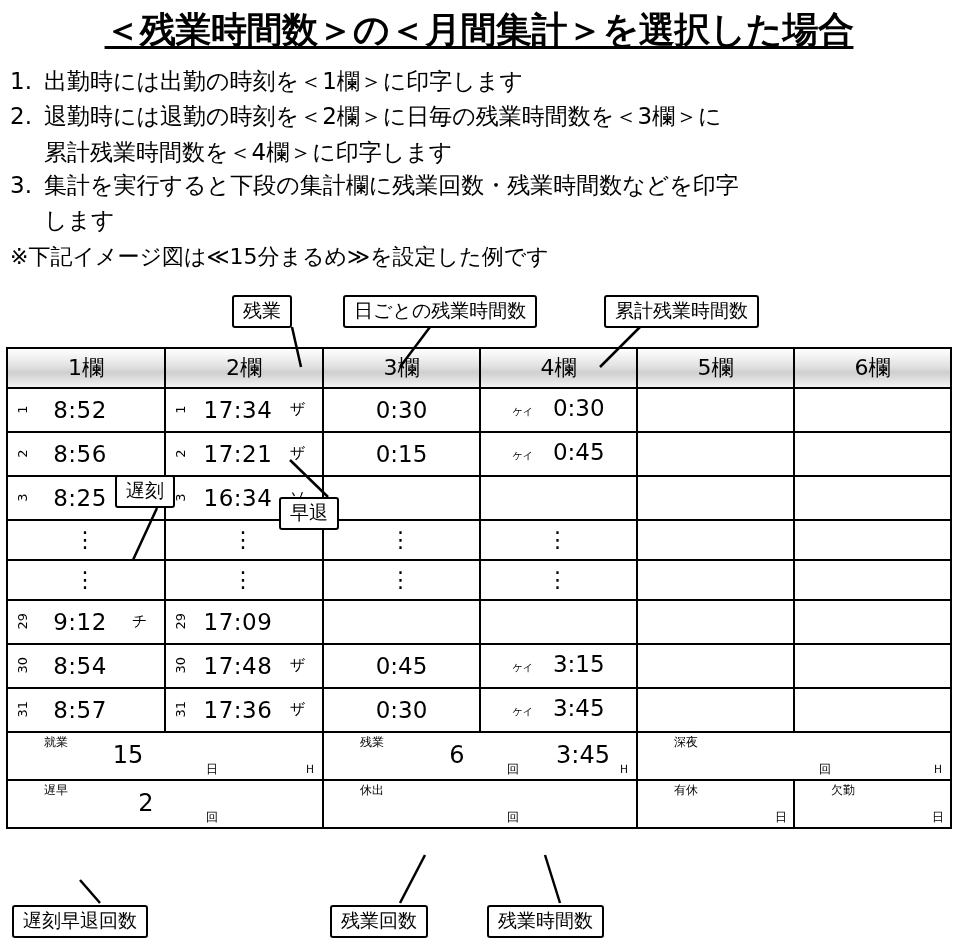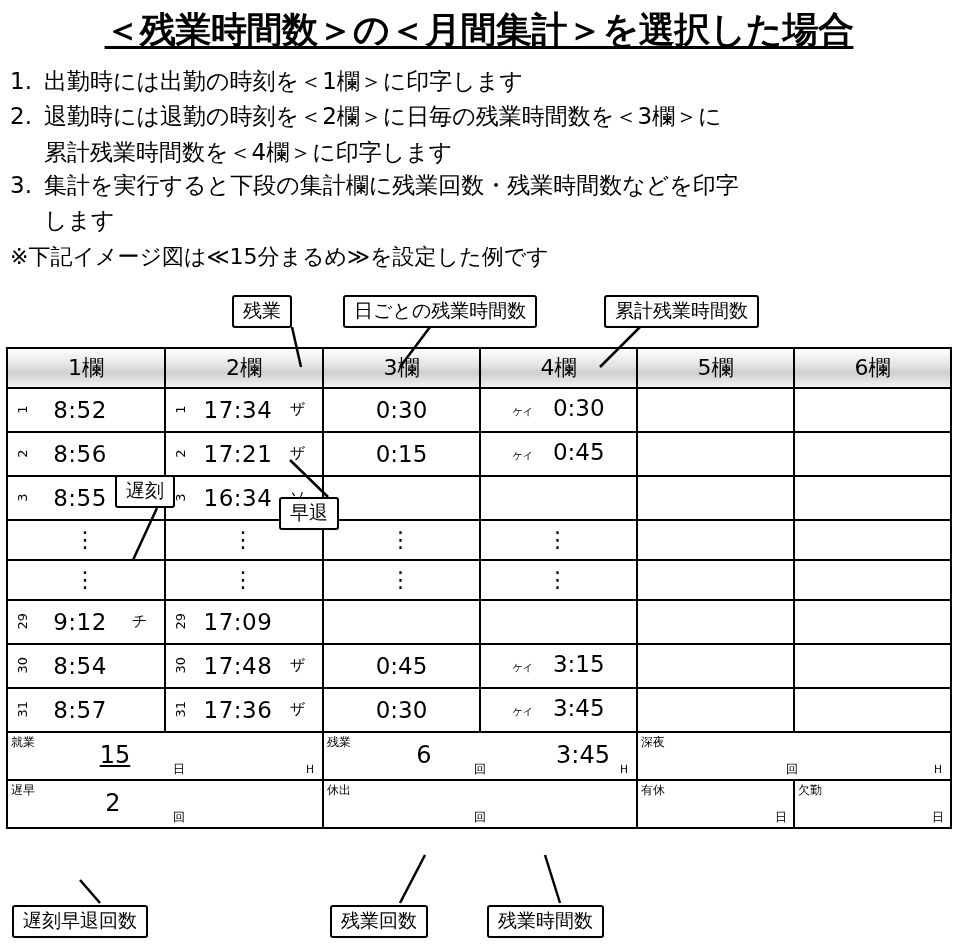--- a/index.html
+++ b/index.html
@@ -172,20 +172,21 @@
   .dotrow td { height: 40px; }
 
   
   .sum td {
     height: 46px;
     vertical-align: top;
   }
   .sumcell {
     position: relative;
     height: 46px;
+    margin-left: 33px;
   }
   .sumlbl {
     position: absolute;
     left: 3px;
     top: 1px;
     font-size: 12px;
   }
   .sumval {
     position: absolute;
     left: 0;
@@ -303,21 +304,21 @@
               <span class="kei"><span class="ksm">ケイ</span><span>0:45</span></span>
             </td>
         <td></td>
         <td></td>
       </tr>
 
       <tr>
         <td>
               <div class="cell">
                 <span class="day">3</span>
-                <span class="tm">8:55</span>
+                <span class="tm">8:25</span>
                 <span class="mk"></span>
               </div>
             </td>
         <td>
               <div class="cell">
                 <span class="day">3</span>
                 <span class="tm">16:34</span>
                 <span class="mk">ソ</span>
               </div>
             </td>
@@ -437,21 +438,21 @@
               <span class="kei"><span class="ksm">ケイ</span><span>3:45</span></span>
             </td>
         <td></td>
         <td></td>
       </tr>
 
       <tr class="sum">
         <td colspan="2">
           <div class="sumcell">
             <span class="sumlbl">就業</span>
-            <span class="sumval" style="right:auto; left:32px; width:150px;text-decoration:underline;">15</span>
+            <span class="sumval" style="right:auto; left:12px; width:150px;">15</span>
             <span class="sumunit" style="left:165px;">日</span>
             <span class="sumunit u-right">Ｈ</span>
           </div>
         </td>
         <td colspan="2">
           <div class="sumcell">
             <span class="sumlbl">残業</span>
             <span class="sumval" style="right:auto; left:40px; width:120px;">6</span>
             <span class="sumunit" style="left:150px;">回</span>
             <span class="sumval" style="right:26px; left:auto; width:130px; text-align:right;">3:45</span>

